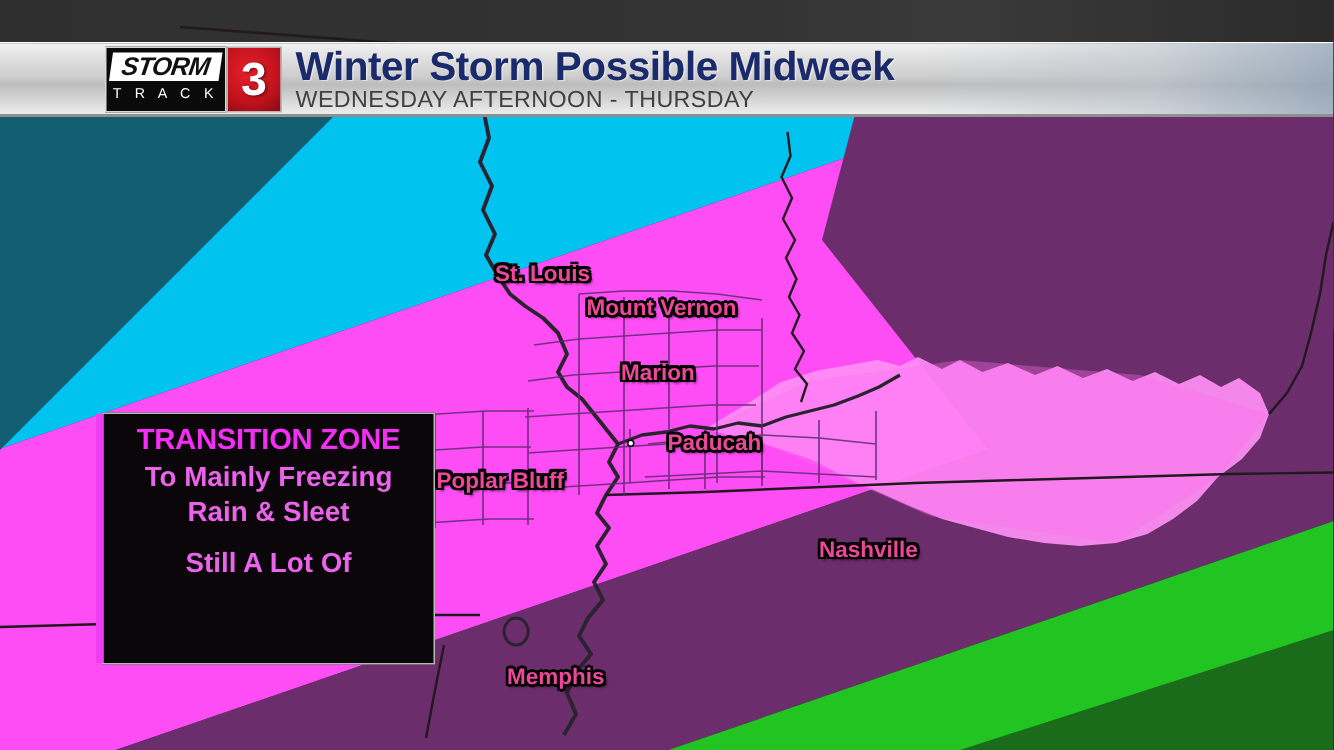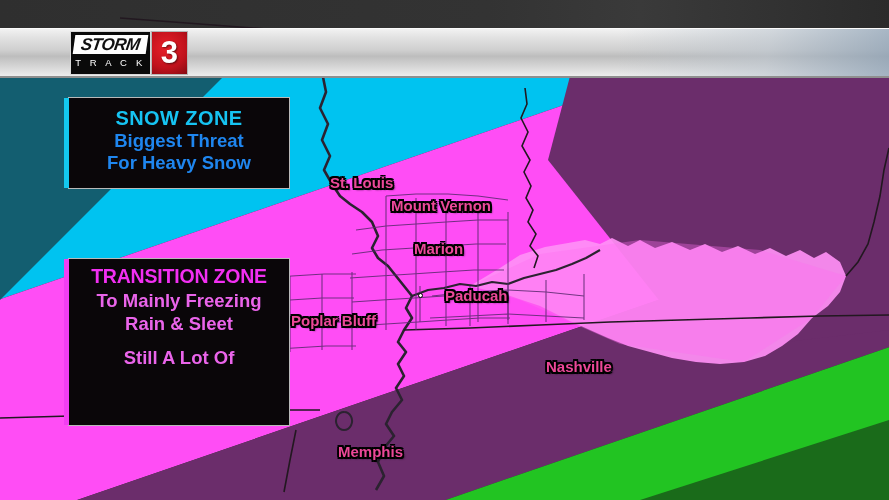--- a/index.html
+++ b/index.html
@@ -154,21 +154,21 @@
   #snow-box { left: 68px; top: 97px; width: 222px; height: 92px; padding-top: 8px; }
   #snow-box .accent { background: #13c9ef; }
   .snow-h {
     color: #16c3f2; font-weight: bold; font-size: 20px; line-height: 24px;
     letter-spacing: .4px;
   }
   .snow-l {
     color: #1f86ef; font-weight: bold; font-size: 18.5px; line-height: 22px;
   }
 
-  #trans-box { left: 68px; top: 258px; width: 222px; height: 168px; padding-top: 5px; }
+  #trans-box { left: 68px; top: 275px; width: 222px; height: 168px; padding-top: 5px; }
   #trans-box .accent { background: #f23ef2; }
   .trans-h {
     color: #f22ff2; font-weight: bold; font-size: 19.5px; line-height: 25px;
     letter-spacing: -.2px;
   }
   .trans-l {
     color: #ea64ea; font-weight: bold; font-size: 18.5px; line-height: 23px;
   }
   .trans-gap { height: 11px; }
 </style>
@@ -297,28 +297,26 @@
     <div id="logo">
       <div id="logo-words">
         <div id="logo-storm">STORM</div>
         <div id="logo-track">T R A C K</div>
       </div>
       <div id="logo-three">
         <span>3</span>
       </div>
     </div>
 
+    <div id="banner-text">
+      <div id="banner-title">Winter Storm Possible Midweek</div>
+      <div id="banner-sub">WEDNESDAY AFTERNOON - THURSDAY</div>
+    </div>
   </div>
 
-  <div class="callout" id="snow-box">
-    <div class="callout-accent accent"></div>
-    <div class="snow-h">SNOW ZONE</div>
-    <div class="snow-l">Biggest Threat</div>
-    <div class="snow-l">For Heavy Snow</div>
-  </div>
 
   <div class="callout" id="trans-box">
     <div class="callout-accent accent"></div>
     <div class="trans-h">TRANSITION ZONE</div>
     <div class="trans-l">To Mainly Freezing</div>
     <div class="trans-l">Rain &amp; Sleet</div>
     <div class="trans-gap"></div>
     <div class="trans-l">Still A Lot Of</div>
   </div>
 

